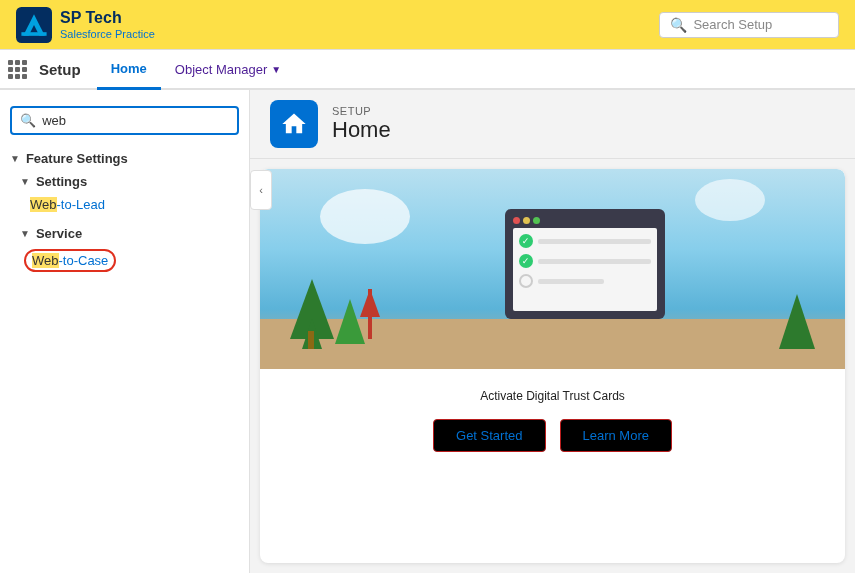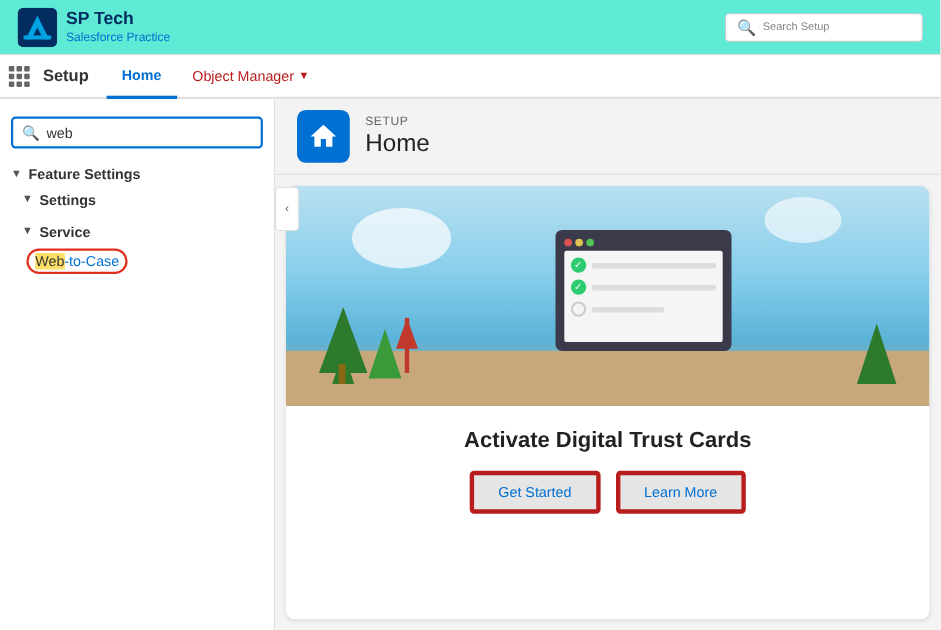--- a/index.html
+++ b/index.html
@@ -2,21 +2,21 @@
 <html><head>
   <meta charset="utf-8">
   <style>
     * { box-sizing: border-box; margin: 0; padding: 0; }
     body { font-family: -apple-system, BlinkMacSystemFont, 'Salesforce Sans', Arial, sans-serif; font-size: 13px; background: #f3f3f3; height: 573px; overflow: hidden; }
 
     
     .header {
       display: flex;
       align-items: center;
-      background: #5eead4;
+      background: #fde047;
       border-bottom: 1px solid #ddd;
       height: 50px;
       padding: 0 16px;
       gap: 12px;
     }
     .logo-area {
       display: flex;
       align-items: center;
       gap: 8px;
     }
@@ -52,21 +52,21 @@
       gap: 6px;
       background: #fff;
       min-width: 180px;
     }
     .search-setup-icon {
       color: #666;
       font-size: 14px;
     }
     .search-setup-text {
       color: #888;
-      font-size: 10px;
+      font-size: 13px;
     }
 
     
     .navbar {
       display: flex;
       align-items: center;
       background: #fff;
       border-bottom: 2px solid #e0e0e0;
       height: 40px;
       padding: 0 8px;
@@ -107,21 +107,21 @@
       border-bottom: 3px solid #0070d2;
       color: #0070d2;
       font-weight: 600;
     }
     .nav-tab-dropdown {
       display: flex;
       align-items: center;
       gap: 4px;
       padding: 0 14px;
       height: 24px;
-      color: #b91c1c;
+      color: #4c1d95;
       cursor: pointer;
       font-size: 13px;
     }
 
     
     .main-layout {
       display: flex;
       height: calc(573px - 90px);
       overflow: hidden;
     }
@@ -474,41 +474,41 @@
 
     .card-body {
       padding: 20px 30px;
       text-align: center;
       display: flex;
       flex-direction: column;
       align-items: center;
       gap: 10px;
     }
     .card-title {
-      font-size: 20px;
-      font-weight: 700;
+      font-size: 12px;
+      font-weight: 400;
       color: #222;
     }
     .card-desc {
       font-size: 13px;
       color: #555;
       max-width: 420px;
       line-height: 1.5;
     }
     .card-buttons {
       display: flex;
       gap: 14px;
       margin-top: 6px;
     }
     .btn-outlined {
       padding: 8px 22px;
-      border: 4px solid #b91c1c;
+      border: 1px solid #b91c1c;
       border-radius: 4px;
       color: #0070d2;
-      background: #e5e5e5;
+      background: #000000;
       font-size: 13px;
       cursor: pointer;
     }
 
     
     ::-webkit-scrollbar { width: 6px; }
     ::-webkit-scrollbar-thumb { background: #ccc; border-radius: 3px; }
   </style>
 </head>
 <body>
@@ -569,20 +569,23 @@
     <div class="sidebar-section">
       <div class="sidebar-section-header">
         <span class="chevron">▼</span>
         <span>Feature Settings</span>
       </div>
 
       <div class="sidebar-section">
         <div class="sidebar-sub-header">
           <span class="chevron">▼</span>
           <span>Settings</span>
+        </div>
+        <div class="sidebar-item">
+          <span class="highlight">Web</span><span>-to-Lead</span>
         </div>
       </div>
 
       <div class="sidebar-section">
         <div class="sidebar-sub-header">
           <span class="chevron">▼</span>
           <span>Service</span>
         </div>
 
         <div class="sidebar-item-circled-wrap">

